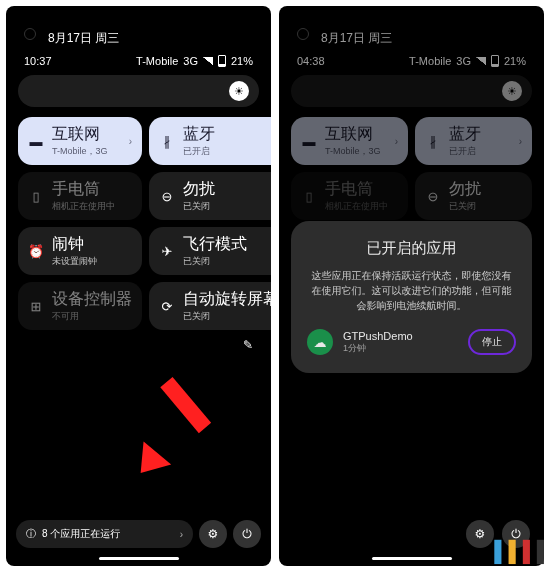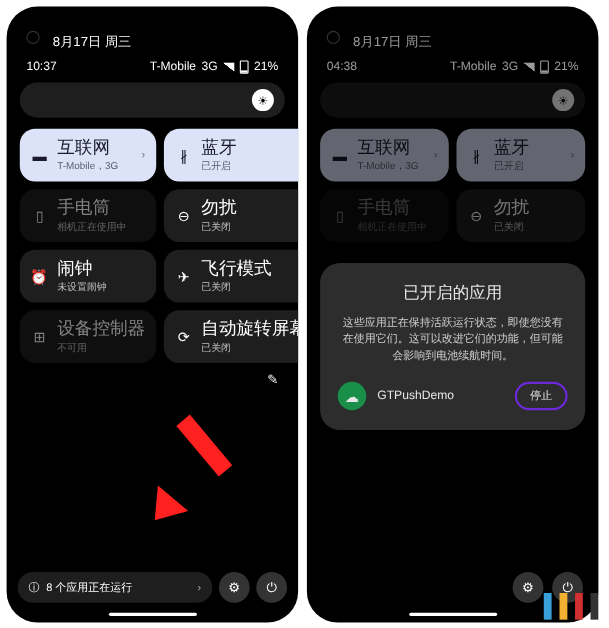--- a/index.html
+++ b/index.html
@@ -1,18 +1,18 @@
 <!DOCTYPE html>
 <html><head>
 <meta charset="utf-8">
 <style>
 * { margin: 0; padding: 0; box-sizing: border-box; font-family: -apple-system, sans-serif; }
 body { background: #fff; width: 554px; height: 571px; position: relative; }
 .container { display: flex; gap: 8px; padding: 6px; }
-.phone { width: 265px; height: 560px; background: #000; border-radius: 28px; position: relative; overflow: hidden; color: #fff; }
+.phone { width: 265px; height: 560px; background: #000; border-radius: 8px; position: relative; overflow: hidden; color: #fff; }
 .phone.dimmed .qs-area { opacity: 0.45; }
 .punch { position: absolute; top: 22px; left: 18px; width: 12px; height: 12px; background: #000; border: 1px solid #333; border-radius: 50%; }
 .status-top { padding: 24px 16px 4px 42px; font-size: 12px; }
 .status-row { display: flex; justify-content: space-between; align-items: center; padding: 4px 18px 8px; font-size: 11px; gap: 36px; }
 .status-right { display: flex; gap: 5px; align-items: center; }
 .signal { width: 10px; height: 8px; background: linear-gradient(to top right, transparent 48%, #fff 50%); }
 .batt { width: 8px; height: 12px; border: 1px solid #fff; border-radius: 1px; position: relative; }
 .batt::after { content:''; position:absolute; bottom:0; left:0; right:0; height:21%; background:#fff; }
 .qs-area { padding: 0 12px; }
 .bright { height: 32px; background: #1e1e1e; border-radius: 16px; display: flex; align-items: center; justify-content: flex-end; padding: 0 10px; margin-bottom: 10px; }
@@ -25,21 +25,21 @@
 .tile-text { flex: 1; overflow: hidden; }
 .tile-title { font-size: 16px; font-weight: 500; white-space: nowrap; }
 .tile-sub { font-size: 9px; opacity: 0.7; white-space: nowrap; }
 .chev { font-size: 10px; opacity: 0.6; }
 .edit { text-align: right; padding: 8px 6px 0; font-size: 12px; }
 .bottom-bar { position: absolute; bottom: 18px; left: 10px; right: 10px; display: flex; align-items: center; gap: 6px; }
 .run-pill { flex: 1; background: #1e1e1e; border-radius: 16px; height: 28px; display: flex; align-items: center; padding: 0 10px; font-size: 10px; gap: 6px; }
 .run-pill .chev { margin-left: auto; }
 .circ-btn { width: 28px; height: 28px; border-radius: 50%; background: #333; display: flex; align-items: center; justify-content: center; font-size: 12px; }
 .nav-bar { position: absolute; bottom: 6px; left: 50%; transform: translateX(-50%); width: 80px; height: 3px; background: #fff; border-radius: 2px; }
-.dialog { position: absolute; top: 233px; left: 12px; right: 12px; background: #2d2d2d; border-radius: 18px; padding: 18px 16px; color: #e8e8e8; }
+.dialog { position: absolute; top: 215px; left: 12px; right: 12px; background: #2d2d2d; border-radius: 18px; padding: 18px 16px; color: #e8e8e8; }
 .dlg-title { text-align: center; font-size: 15px; font-weight: 500; margin-bottom: 10px; }
 .dlg-body { font-size: 10px; line-height: 1.5; opacity: 0.85; text-align: center; margin-bottom: 16px; }
 .dlg-app { display: flex; align-items: center; gap: 10px; }
 .app-icon { width: 26px; height: 26px; border-radius: 50%; background: #1a8f4a; display: flex; align-items: center; justify-content: center; font-size: 13px; }
 .app-info { flex: 1; }
 .app-name { font-size: 11px; }
 .app-time { font-size: 9px; opacity: 0.6; }
 .stop-btn { border: 2px solid #6d28d9; border-radius: 14px; padding: 4px 12px; font-size: 10px; }
 .btm-icons { position: absolute; bottom: 18px; right: 14px; display: flex; gap: 8px; }
 .arrow { position: absolute; top: 420px; left: 145px; pointer-events: none; }
@@ -198,20 +198,21 @@
           </div>
         </div>
     </div>
     <div class="dialog">
       <div class="dlg-title">已开启的应用</div>
       <div class="dlg-body">这些应用正在保持活跃运行状态，即使您没有在使用它们。这可以改进它们的功能，但可能会影响到电池续航时间。</div>
       <div class="dlg-app">
         <div class="app-icon">☁</div>
         <div class="app-info">
           <div class="app-name">GTPushDemo</div>
+          <div class="app-time">1分钟</div>
         </div>
         <div class="stop-btn">停止</div>
       </div>
     </div>
     <div class="btm-icons">
       <div class="circ-btn">
           <span>⚙</span>
         </div>
       <div class="circ-btn">
           <span>⏻</span>

